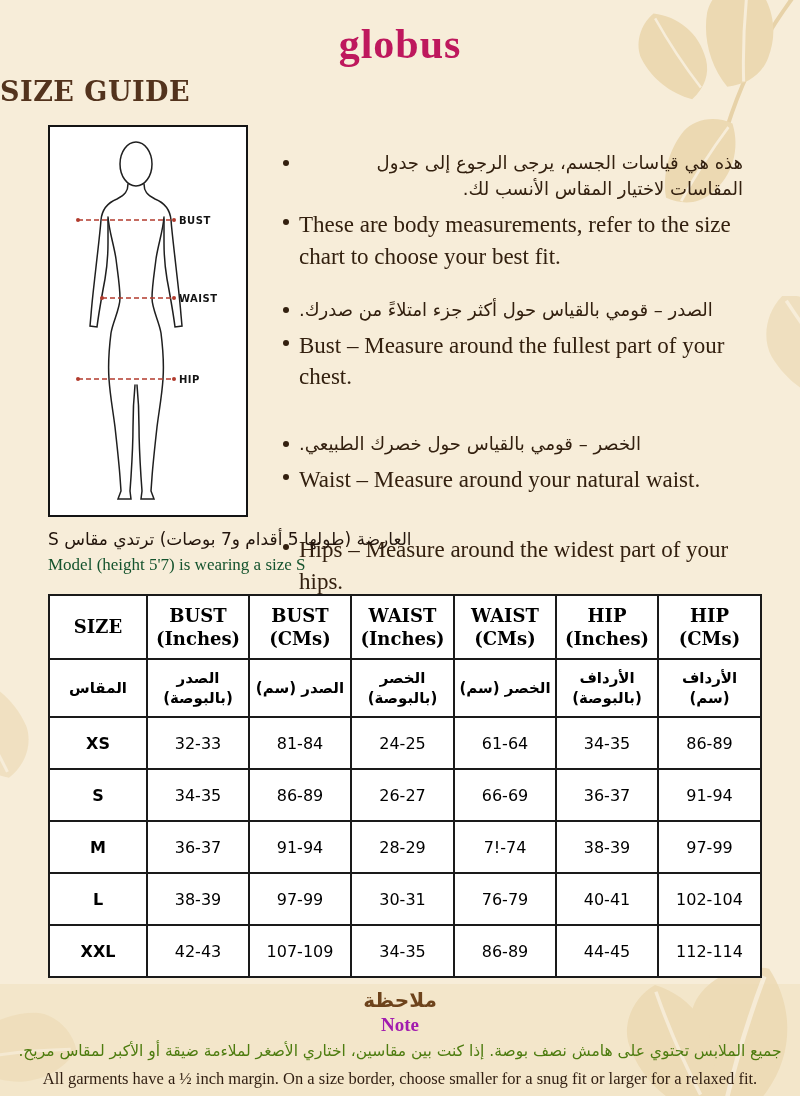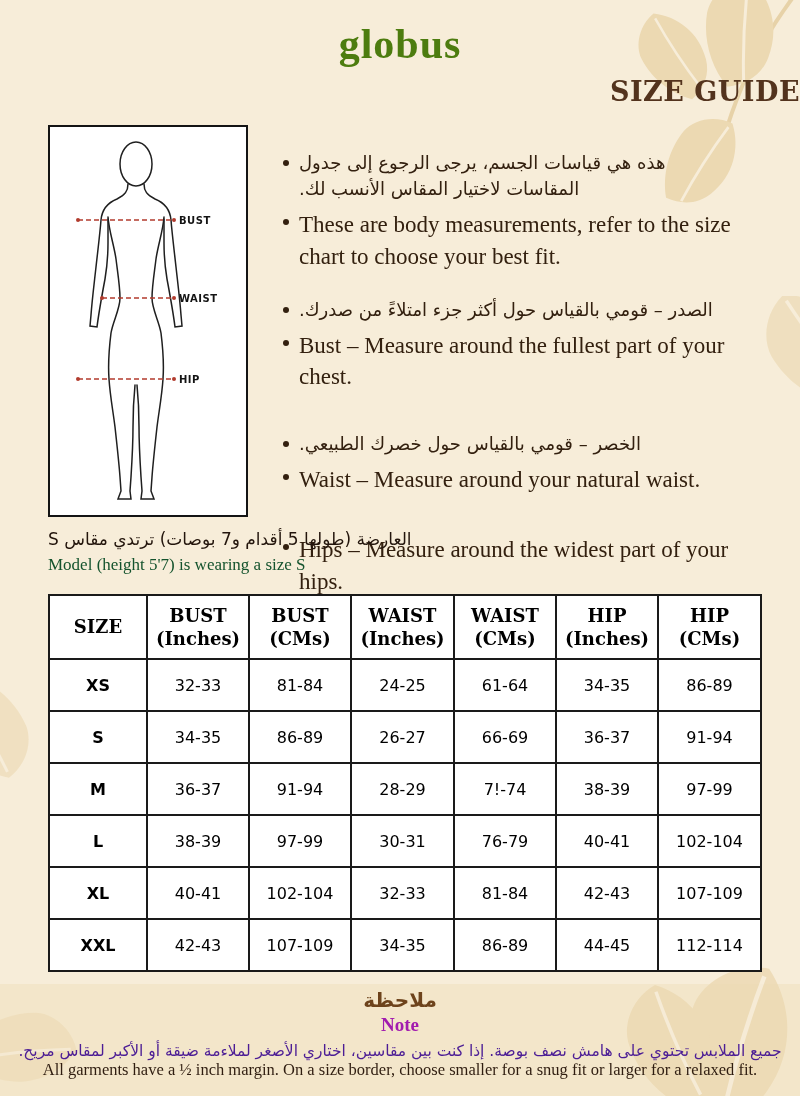--- a/index.html
+++ b/index.html
@@ -13,44 +13,44 @@
   .decor svg { position:absolute; }
   .leaf { fill:#ecd9b2; }
   .leaf-vein { fill:none; stroke:#f7edd9; stroke-width:3; }
   .note-band { position:absolute; left:0; top:984px; width:800px; height:112px; background:#ecd9b2; opacity:.38; }
 
   .content { position:absolute; inset:0; z-index:1; }
 
   .brand {
     position:absolute; top:20px; left:0; right:0; text-align:center;
     font-family:"Liberation Serif", serif; font-weight:700; font-size:42px;
-    letter-spacing:1px; color:#4d7c0f;
+    letter-spacing:1px; color:#be185d;
   }
   .guide-title {
-    position:absolute; top:76px; left:0; right:0; text-align:right;
+    position:absolute; top:76px; left:0; right:0; text-align:left;
     font-family:"DejaVu Serif", serif; font-weight:700; font-size:27px;
     letter-spacing:.5px; color:#53331d;
   }
 
   .figure-box {
     position:absolute; left:48px; top:125px; width:200px; height:392px;
     background:#fff; border:2px solid #141414;
   }
   .figure-box svg { display:block; width:100%; height:100%; }
   .body-line { fill:none; stroke:#1f1f1f; stroke-width:1.5; stroke-linecap:round; }
   .measure-line { stroke:#b23b2e; stroke-width:1.6; stroke-dasharray:5 3; }
   .measure-dot { fill:#b23b2e; }
   .measure-label { font-family:"DejaVu Sans", sans-serif; font-weight:700; font-size:10px; fill:#141414; letter-spacing:.5px; }
 
   .bullets { position:absolute; left:283px; top:150px; width:478px; }
   .group { margin-bottom:24px; }
   .item { display:flex; align-items:flex-start; margin-bottom:7px; }
   .dot { width:6px; height:6px; border-radius:50%; background:#33200f; margin:10px 10px 0 0; flex:none; }
   .ar { direction:rtl; text-align:left; font-size:18px; line-height:1.45; color:#33200f; }
-  .group-intro .ar { max-width:444px; }
+  .group-intro .ar { max-width:444px;text-align:right; }
   .en { font-family:"Liberation Serif", serif; font-size:23px; line-height:1.38; color:#33200f; }
 
   .model-note { position:absolute; left:48px; top:527px; width:430px; }
   .model-ar { direction:rtl; text-align:left; font-size:17px; line-height:1.5; color:#23150c; }
   .model-en { font-family:Liberation Serif, serif; font-size:17px; line-height:1.45; color:#14532d; }
 
   table.size-table {
     position:absolute; left:48px; top:594px; width:712px;
     border-collapse:collapse; background:#fff; table-layout:fixed;
   }
@@ -58,21 +58,21 @@
     border:2px solid #1a1a1a; text-align:center; vertical-align:middle; padding:2px;
   }
   .th-en { height:64px; font-family:"DejaVu Serif", serif; font-weight:700; font-size:18px; color:#000; line-height:1.3; }
   .th-ar { height:58px; font-weight:700; font-size:15px; color:#000; line-height:1.35; }
   .td-data { height:52px; font-size:16px; color:#000; }
   .td-size { font-weight:700; }
 
   .note-section { position:absolute; left:0; top:988px; width:800px; text-align:center; }
   .note-title-ar { font-weight:700; font-size:20px; color:#6d431c; margin-bottom:2px; }
   .note-title-en { font-family:"Liberation Serif", serif; font-weight:700; font-size:19px; color:#a21caf; margin-bottom:6px; }
-  .note-ar { direction:rtl; font-size:15.5px; color:#4c1d95; margin-bottom:0; }
+  .note-ar { direction:rtl; font-size:15.5px; color:#4d7c0f; margin-bottom:9px; }
   .note-en { font-family:"Liberation Serif", serif; font-size:16.5px; color:#2f1d10; }
 </style>
 </head>
 <body>
 
 <div class="page">
 
   <div class="decor">
     <svg style="right:-24px; top:-34px;" width="250" height="250" viewBox="0 0 250 250">
       <path class="leaf-vein" d="M 245 0 C 195 55 160 120 140 210" style="stroke:#e7d2a8; stroke-width:4;"></path>
@@ -233,20 +233,29 @@
         <th class="th-en">
               <div>HIP</div>
               <div>(Inches)</div>
             </th>
         <th class="th-en">
               <div>HIP</div>
               <div>(CMs)</div>
             </th>
       </tr>
       <tr>
+        <th class="th-ar">المقاس</th>
+        <th class="th-ar">الصدر (بالبوصة)</th>
+        <th class="th-ar">الصدر (سم)</th>
+        <th class="th-ar">الخصر (بالبوصة)</th>
+        <th class="th-ar">الخصر (سم)</th>
+        <th class="th-ar">الأرداف (بالبوصة)</th>
+        <th class="th-ar">الأرداف (سم)</th>
+      </tr>
+      <tr>
         <td class="td-data td-size">XS</td>
         <td class="td-data">32-33</td>
         <td class="td-data">81-84</td>
         <td class="td-data">24-25</td>
         <td class="td-data">61-64</td>
         <td class="td-data">34-35</td>
         <td class="td-data">86-89</td>
       </tr>
       <tr>
         <td class="td-data td-size">S</td>
@@ -269,29 +278,20 @@
       <tr>
         <td class="td-data td-size">L</td>
         <td class="td-data">38-39</td>
         <td class="td-data">97-99</td>
         <td class="td-data">30-31</td>
         <td class="td-data">76-79</td>
         <td class="td-data">40-41</td>
         <td class="td-data">102-104</td>
       </tr>
       <tr>
-        <td class="td-data td-size">XL</td>
-        <td class="td-data">40-41</td>
-        <td class="td-data">102-104</td>
-        <td class="td-data">32-33</td>
-        <td class="td-data">81-84</td>
-        <td class="td-data">42-43</td>
-        <td class="td-data">107-109</td>
-      </tr>
-      <tr>
         <td class="td-data td-size">XXL</td>
         <td class="td-data">42-43</td>
         <td class="td-data">107-109</td>
         <td class="td-data">34-35</td>
         <td class="td-data">86-89</td>
         <td class="td-data">44-45</td>
         <td class="td-data">112-114</td>
       </tr>
     </tbody>
       </table>

